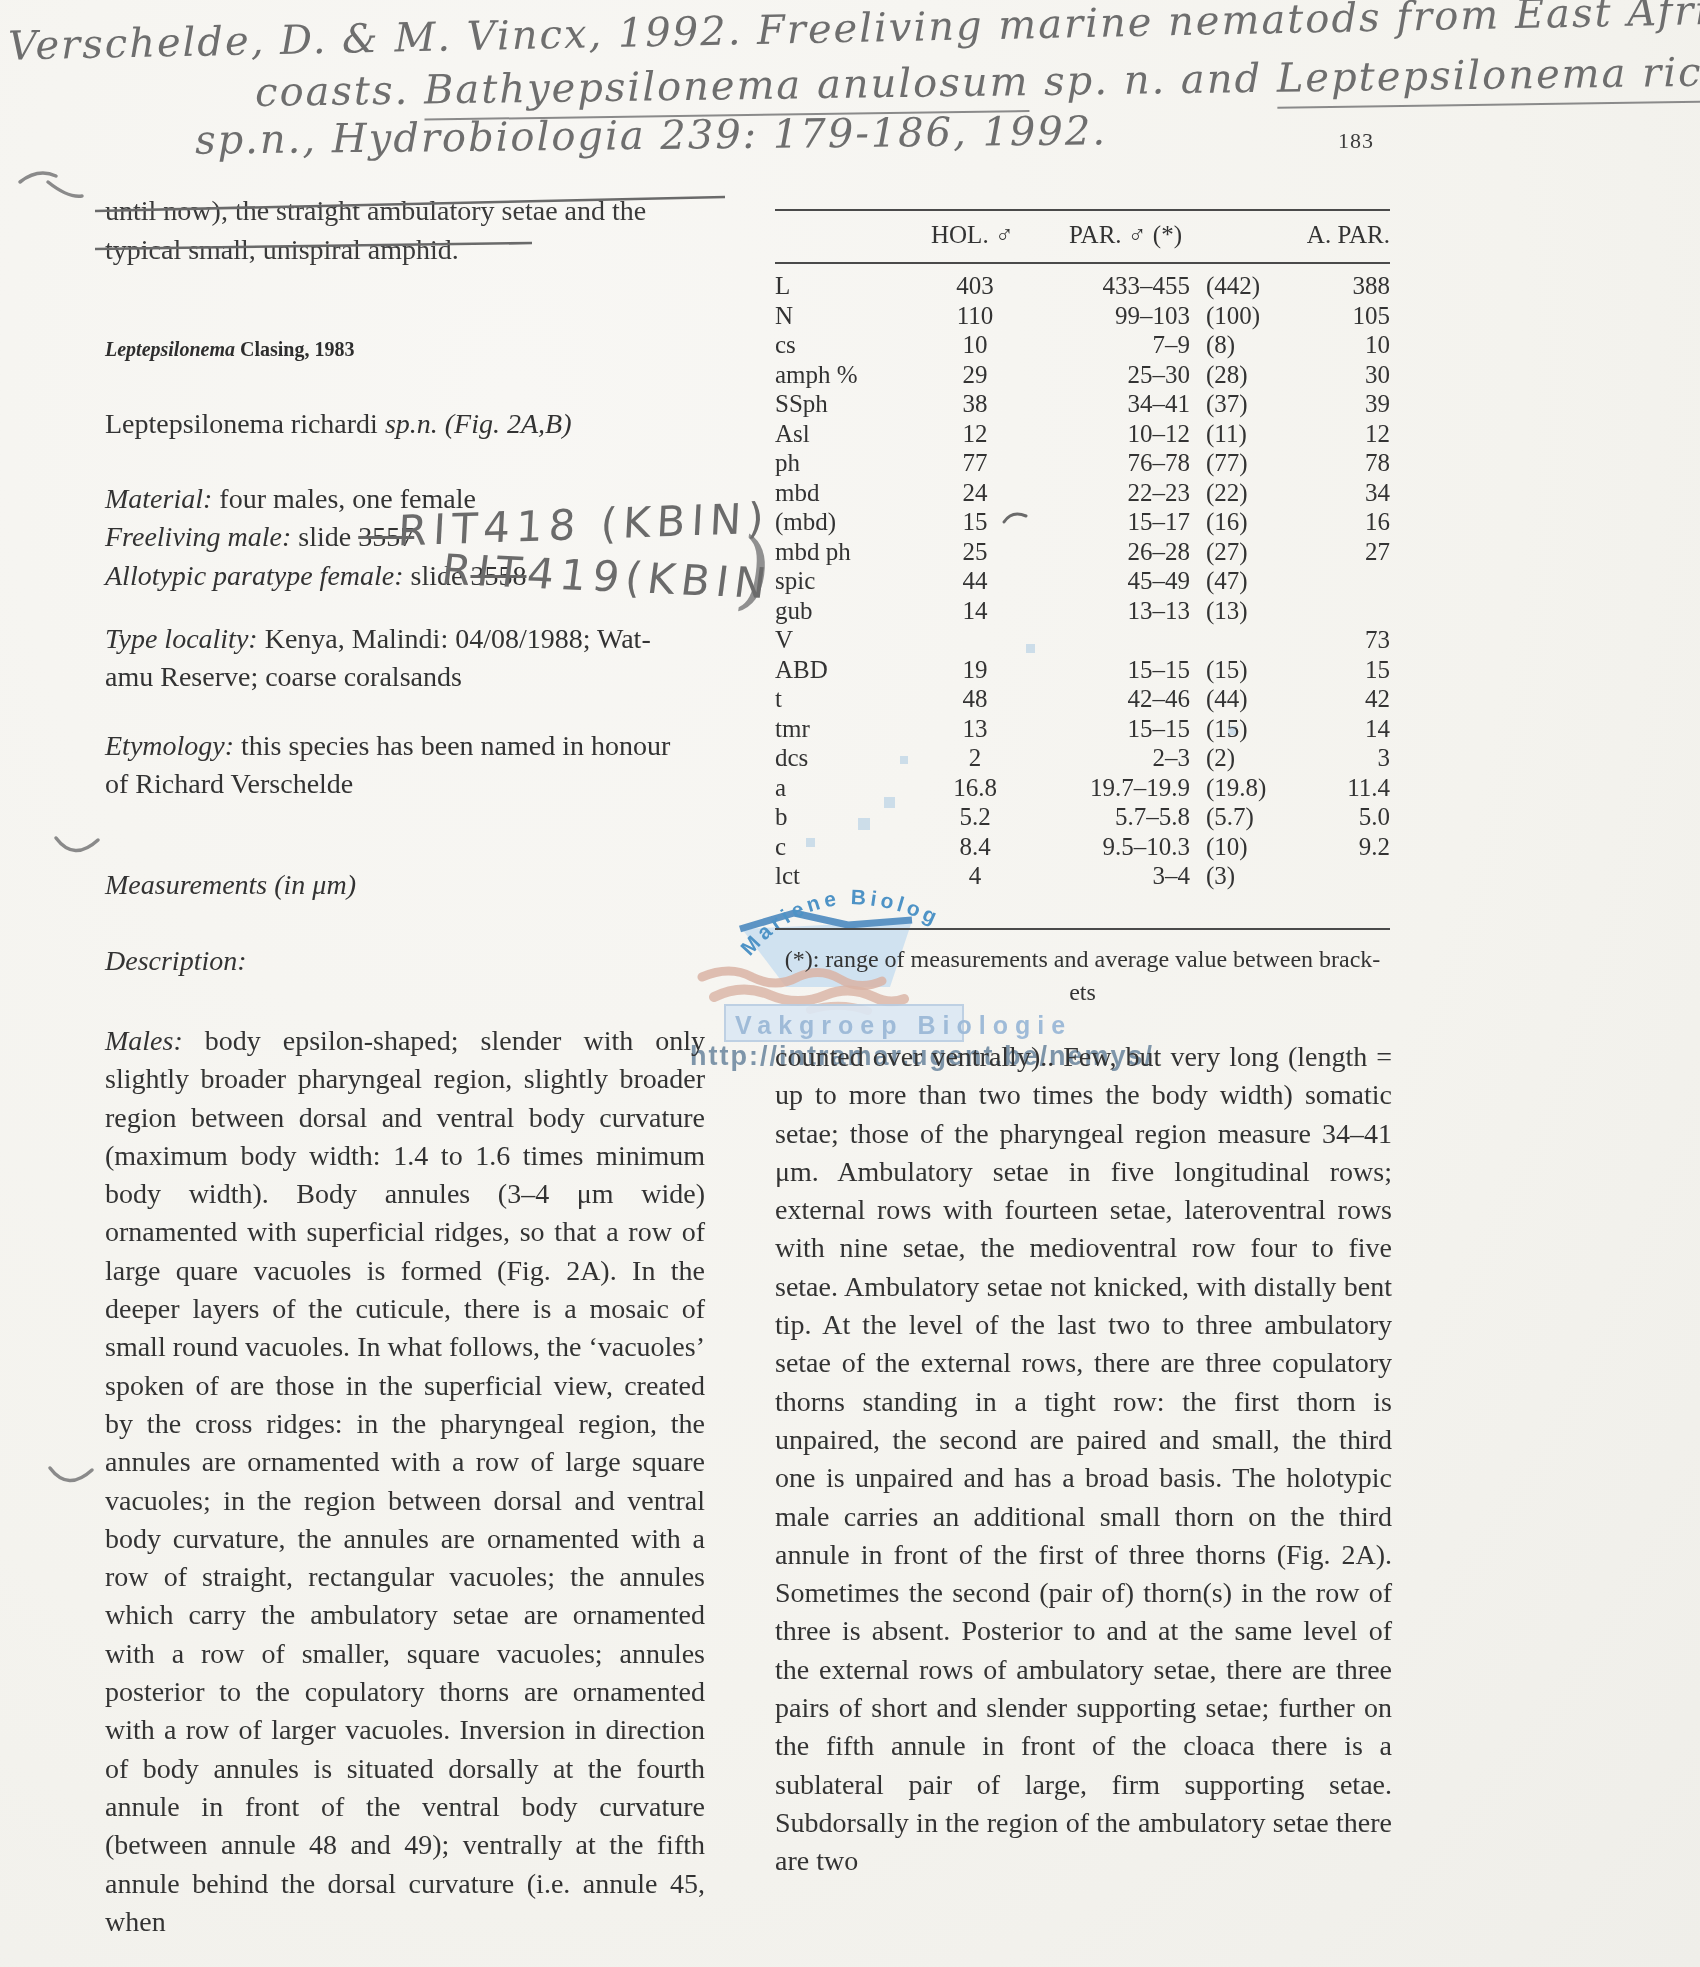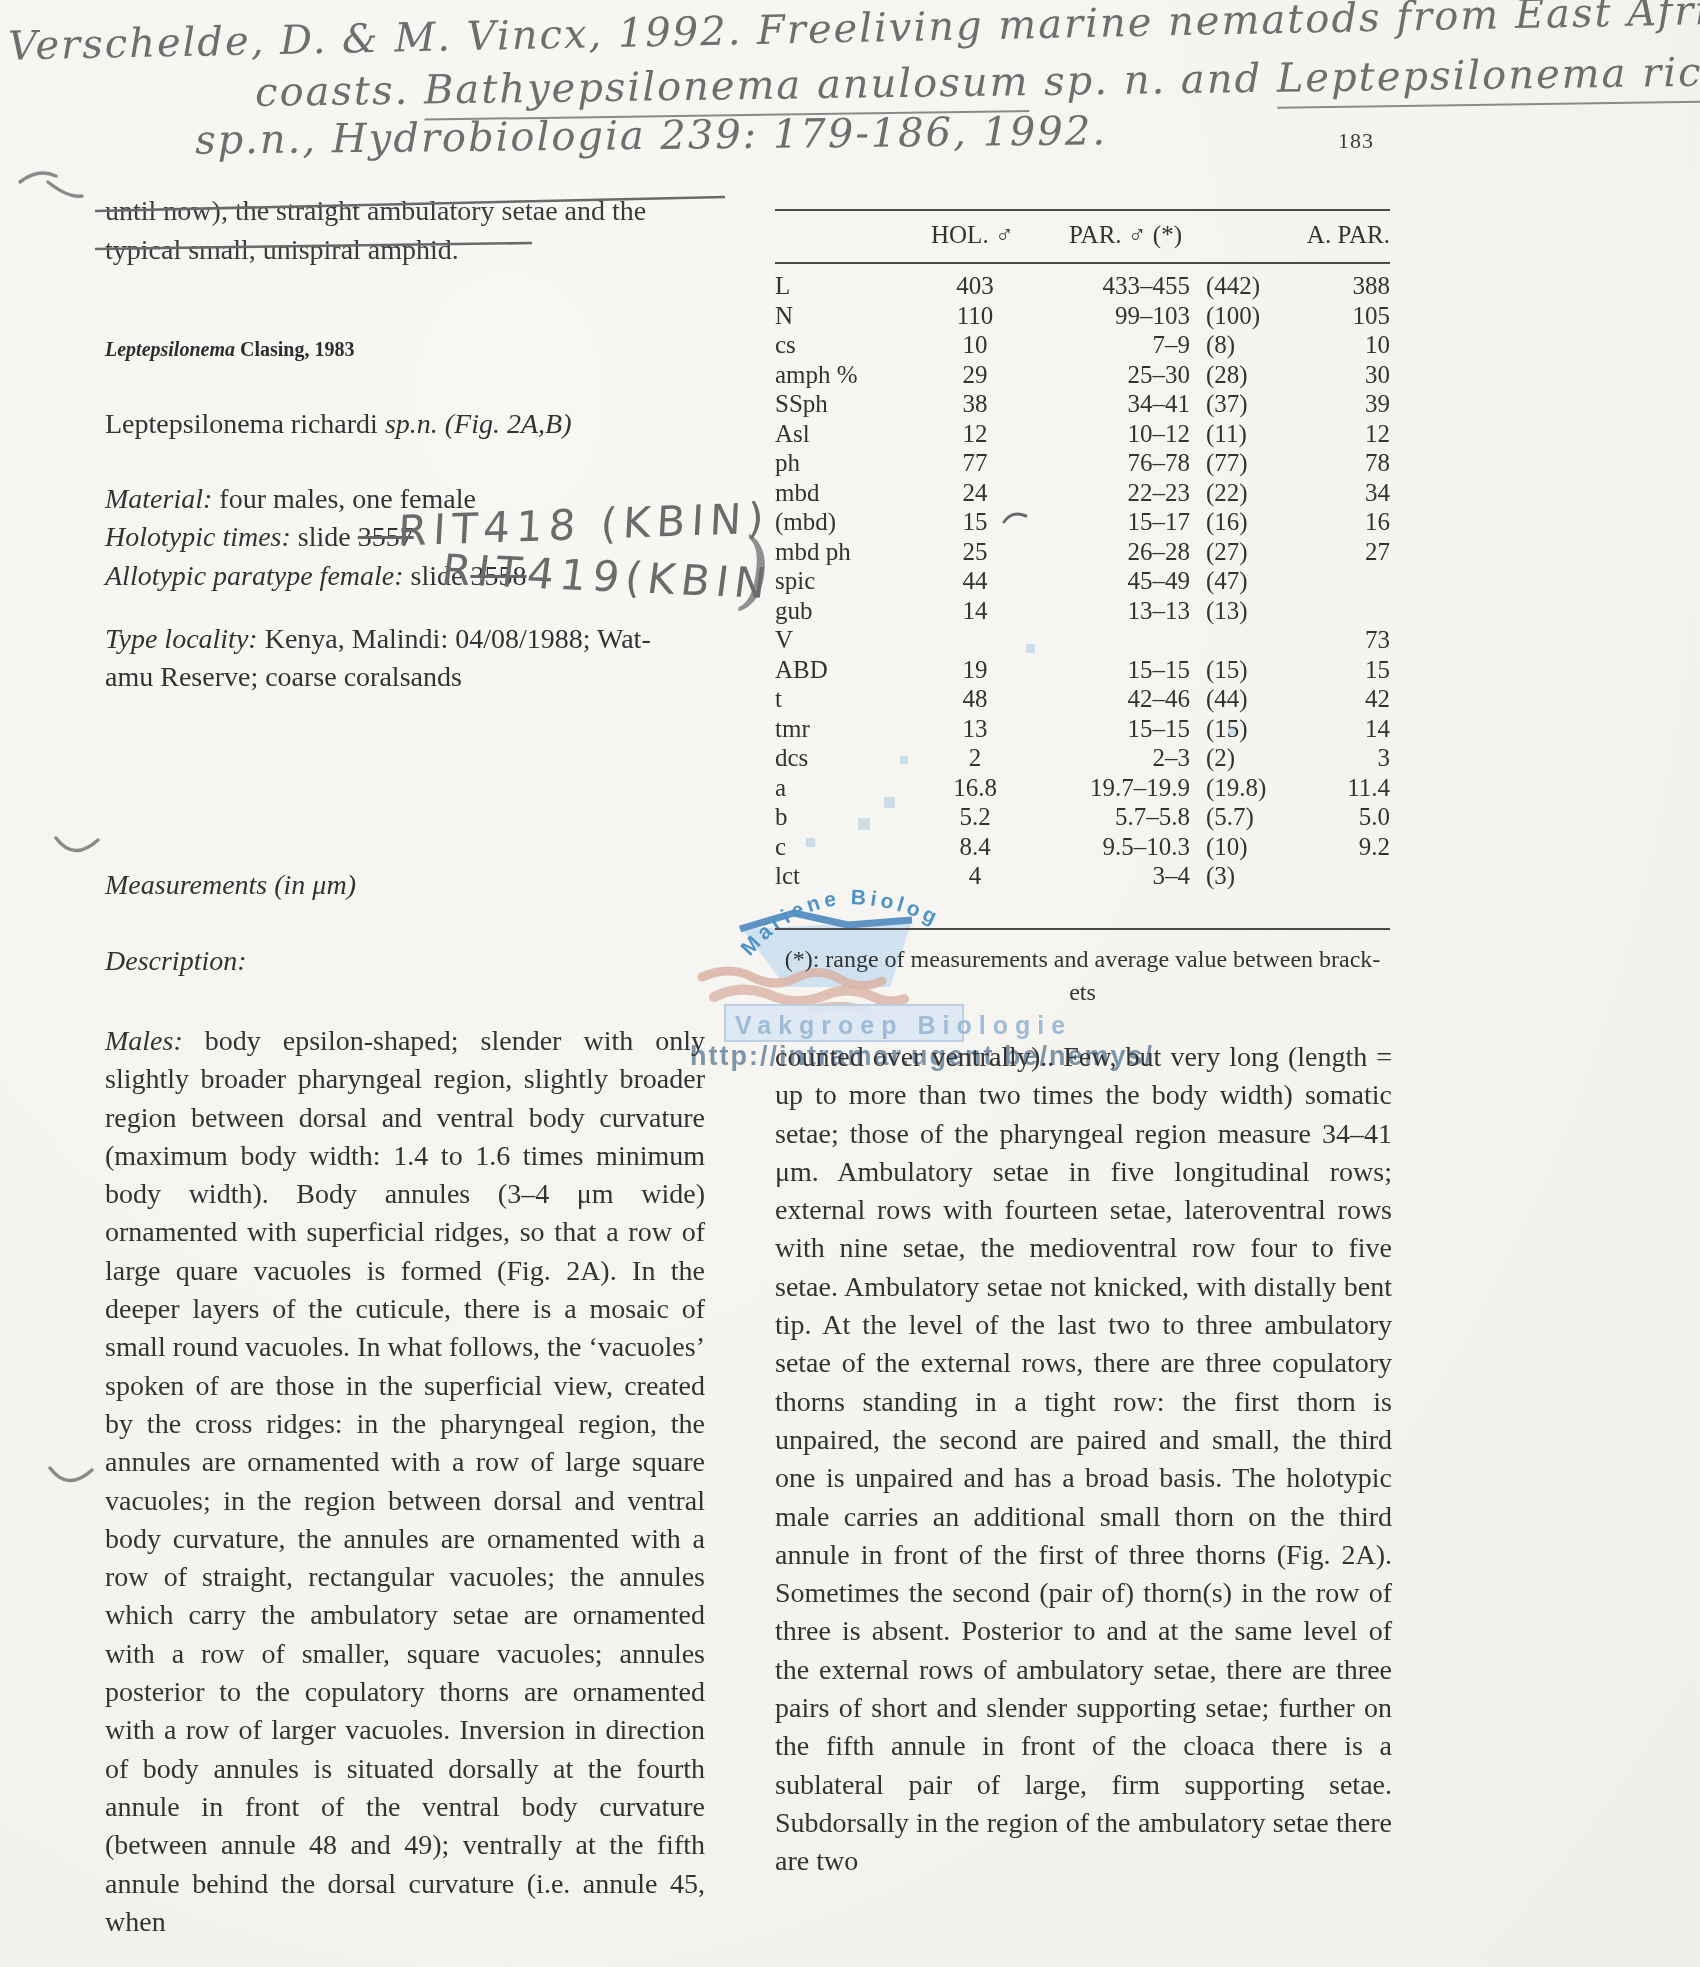--- a/index.html
+++ b/index.html
@@ -131,30 +131,32 @@
     <path d="M5,26 L635,12" stroke="#6a6a6a" stroke-width="2.6" fill="none"></path>
     <path d="M5,64 L442,58" stroke="#6a6a6a" stroke-width="2.6" fill="none"></path>
   </svg>
 
   <div class="abs content genus-heading" style="left:105px;top:338px;width:600px;"><span class="ital">Leptepsilonema</span><span> Clasing, 1983</span></div>
 
   <div class="abs content species-line" style="left:105px;top:408px;width:600px;"><span>Leptepsilonema richardi </span><span class="ital">sp.n. (Fig. 2A,B)</span></div>
 
   <div class="abs content label-line" style="left:105px;top:480px;width:640px;">
     <div><span class="ital">Material:</span><span class="preline"> four males, one female</span></div>
-    <div><span class="ital">Holotypic times:</span><span> slide </span><span class="slide-struck">3557</span></div>
+    <div><span class="ital">Freeliving male:</span><span> slide </span><span class="slide-struck">3557</span></div>
     <div><span class="ital">Allotypic paratype female:</span><span> slide </span><span class="slide-struck">3558</span></div>
   </div>
 
   <div class="abs content hand-slide" style="left:398px;top:500px;transform:rotate(-2deg) skewX(-5deg);">RIT418 (KBIN)</div>
   <div class="abs content hand-slide" style="left:442px;top:552px;transform:rotate(2.5deg) skewX(-5deg);">RIT419(KBIN</div>
 
   <div class="abs content label-line" style="left:105px;top:620px;width:620px;"><span class="ital">Type locality:</span><span class="preline"> Kenya, Malindi: 04/08/1988; Wat-
 amu Reserve; coarse coralsands</span></div>
 
+  <div class="abs content label-line" style="left:105px;top:727px;width:620px;"><span class="ital">Etymology:</span><span class="preline"> this species has been named in honour
+of Richard Verschelde</span></div>
 
   <div class="abs content label-line ital" style="left:105px;top:866px;">Measurements (in μm)</div>
 
   <div class="abs content label-line ital" style="left:105px;top:942px;text-align:right;">Description:</div>
 
   <div class="abs content body-text" style="left:105px;top:1022px;width:600px;"><span class="ital">Males:</span><span> body epsilon-shaped; slender with only slightly broader pharyngeal region, slightly broader region between dorsal and ventral body curvature (maximum body width: 1.4 to 1.6 times minimum body width). Body annules (3–4 μm wide) ornamented with superficial ridges, so that a row of large quare vacuoles is formed (Fig. 2A). In the deeper layers of the cuticule, there is a mosaic of small round vacuoles. In what follows, the ‘vacuoles’ spoken of are those in the superficial view, created by the cross ridges: in the pharyngeal region, the annules are ornamented with a row of large square vacuoles; in the region between dorsal and ventral body curvature, the annules are ornamented with a row of straight, rectangular vacuoles; the annules which carry the ambulatory setae are ornamented with a row of smaller, square vacuoles; annules posterior to the copulatory thorns are ornamented with a row of larger vacuoles. Inversion in direction of body annules is situated dorsally at the fourth annule in front of the ventral body curvature (between annule 48 and 49); ventrally at the fifth annule behind the dorsal curvature (i.e. annule 45, when</span></div>
 
   <div class="abs content mtable" style="left:775px;top:195px;height:810px;">
     <div class="rule" style="top:14px;"></div>
     <div class="thead-item" style="left:156px;top:26px;">HOL. ♂</div>

